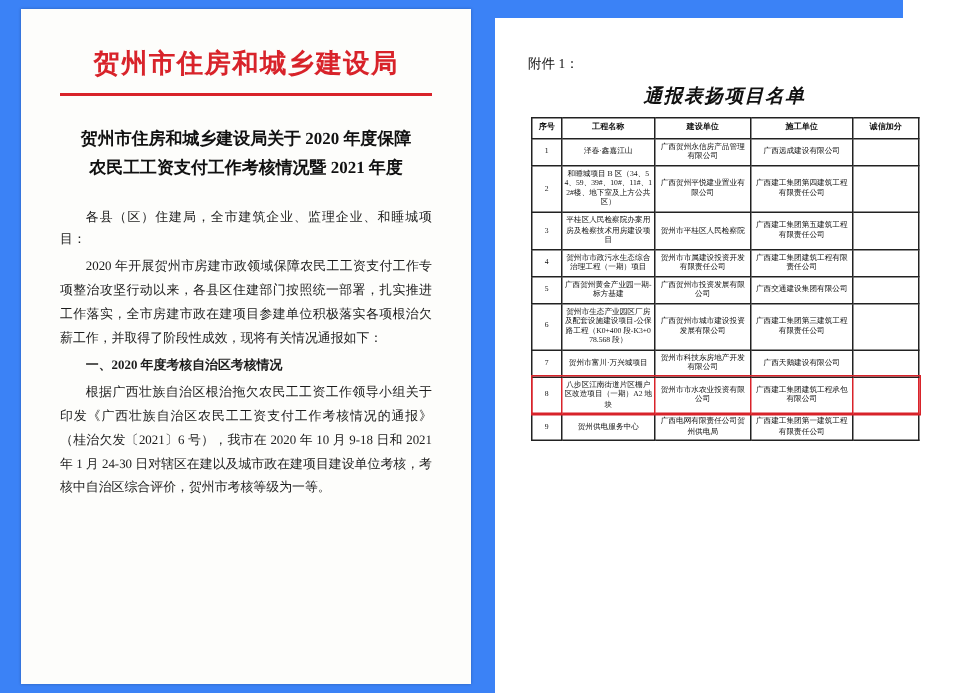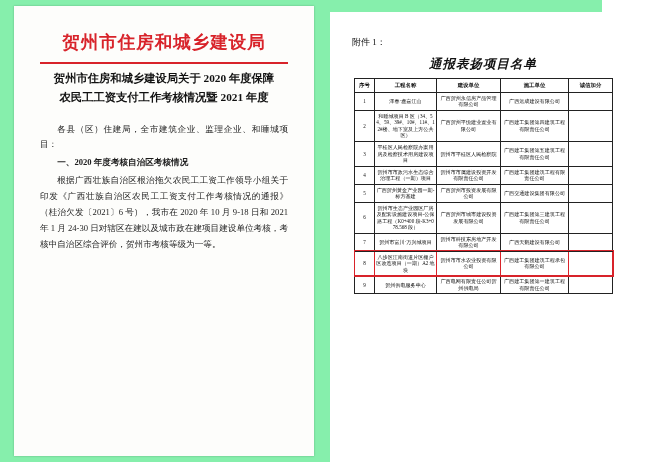--- a/index.html
+++ b/index.html
@@ -12,21 +12,21 @@
     height: 462px;
     font-family: "Liberation Serif", "DejaVu Serif", serif;
     color: #1a1a1a;
     overflow: hidden;
     position: relative;
   }
   .page {
     position: relative;
     width: 602px;
     height: 462px;
-    background: #86efac;
+    background: #3b82f6;
   }
 
   
   .left-doc {
     position: absolute;
     left: 14px;
     top: 6px;
     width: 300px;
     height: 450px;
     background: #fdfdfb;
@@ -46,21 +46,21 @@
     line-height: 1.2;
     white-space: nowrap;
   }
   .red-rule {
     margin-top: 9px;
     height: 2.2px;
     background: #d8232a;
     width: 100%;
   }
   .doc-title {
-    margin-top: 5px;
+    margin-top: 20px;
     text-align: center;
     font-weight: bold;
     font-size: 11.3px;
     line-height: 1.7;
     color: #111;
   }
   .body-text {
     margin-top: 14px;
     font-size: 8.6px;
     line-height: 1.85;
@@ -154,20 +154,21 @@
       <div class="doc-header">贺州市住房和城乡建设局</div>
       <div class="red-rule"></div>
 
       <div class="doc-title">
         <div>贺州市住房和城乡建设局关于 2020 年度保障</div>
         <div>农民工工资支付工作考核情况暨 2021 年度</div>
       </div>
 
       <div class="body-text">
         <p class="indent">各县（区）住建局，全市建筑企业、监理企业、和睡城项目：</p>
+        <p class="indent">2020 年开展贺州市房建市政领域保障农民工工资支付工作专项整治攻坚行动以来，各县区住建部门按照统一部署，扎实推进工作落实，全市房建市政在建项目参建单位积极落实各项根治欠薪工作，并取得了阶段性成效，现将有关情况通报如下：</p>
         <p class="section-head">一、2020 年度考核自治区考核情况</p>
         <p class="indent">根据广西壮族自治区根治拖欠农民工工资工作领导小组关于印发《广西壮族自治区农民工工资支付工作考核情况的通报》（桂治欠发〔2021〕6 号），我市在 2020 年 10 月 9-18 日和 2021 年 1 月 24-30 日对辖区在建以及城市政在建项目建设单位考核，考核中自治区综合评价，贺州市考核等级为一等。</p>
       </div>
     </div>
   </div>
 
   <div class="right-doc">
     <div class="attach-label">附件 1：</div>
     <div class="table-title">通报表扬项目名单</div>
 

